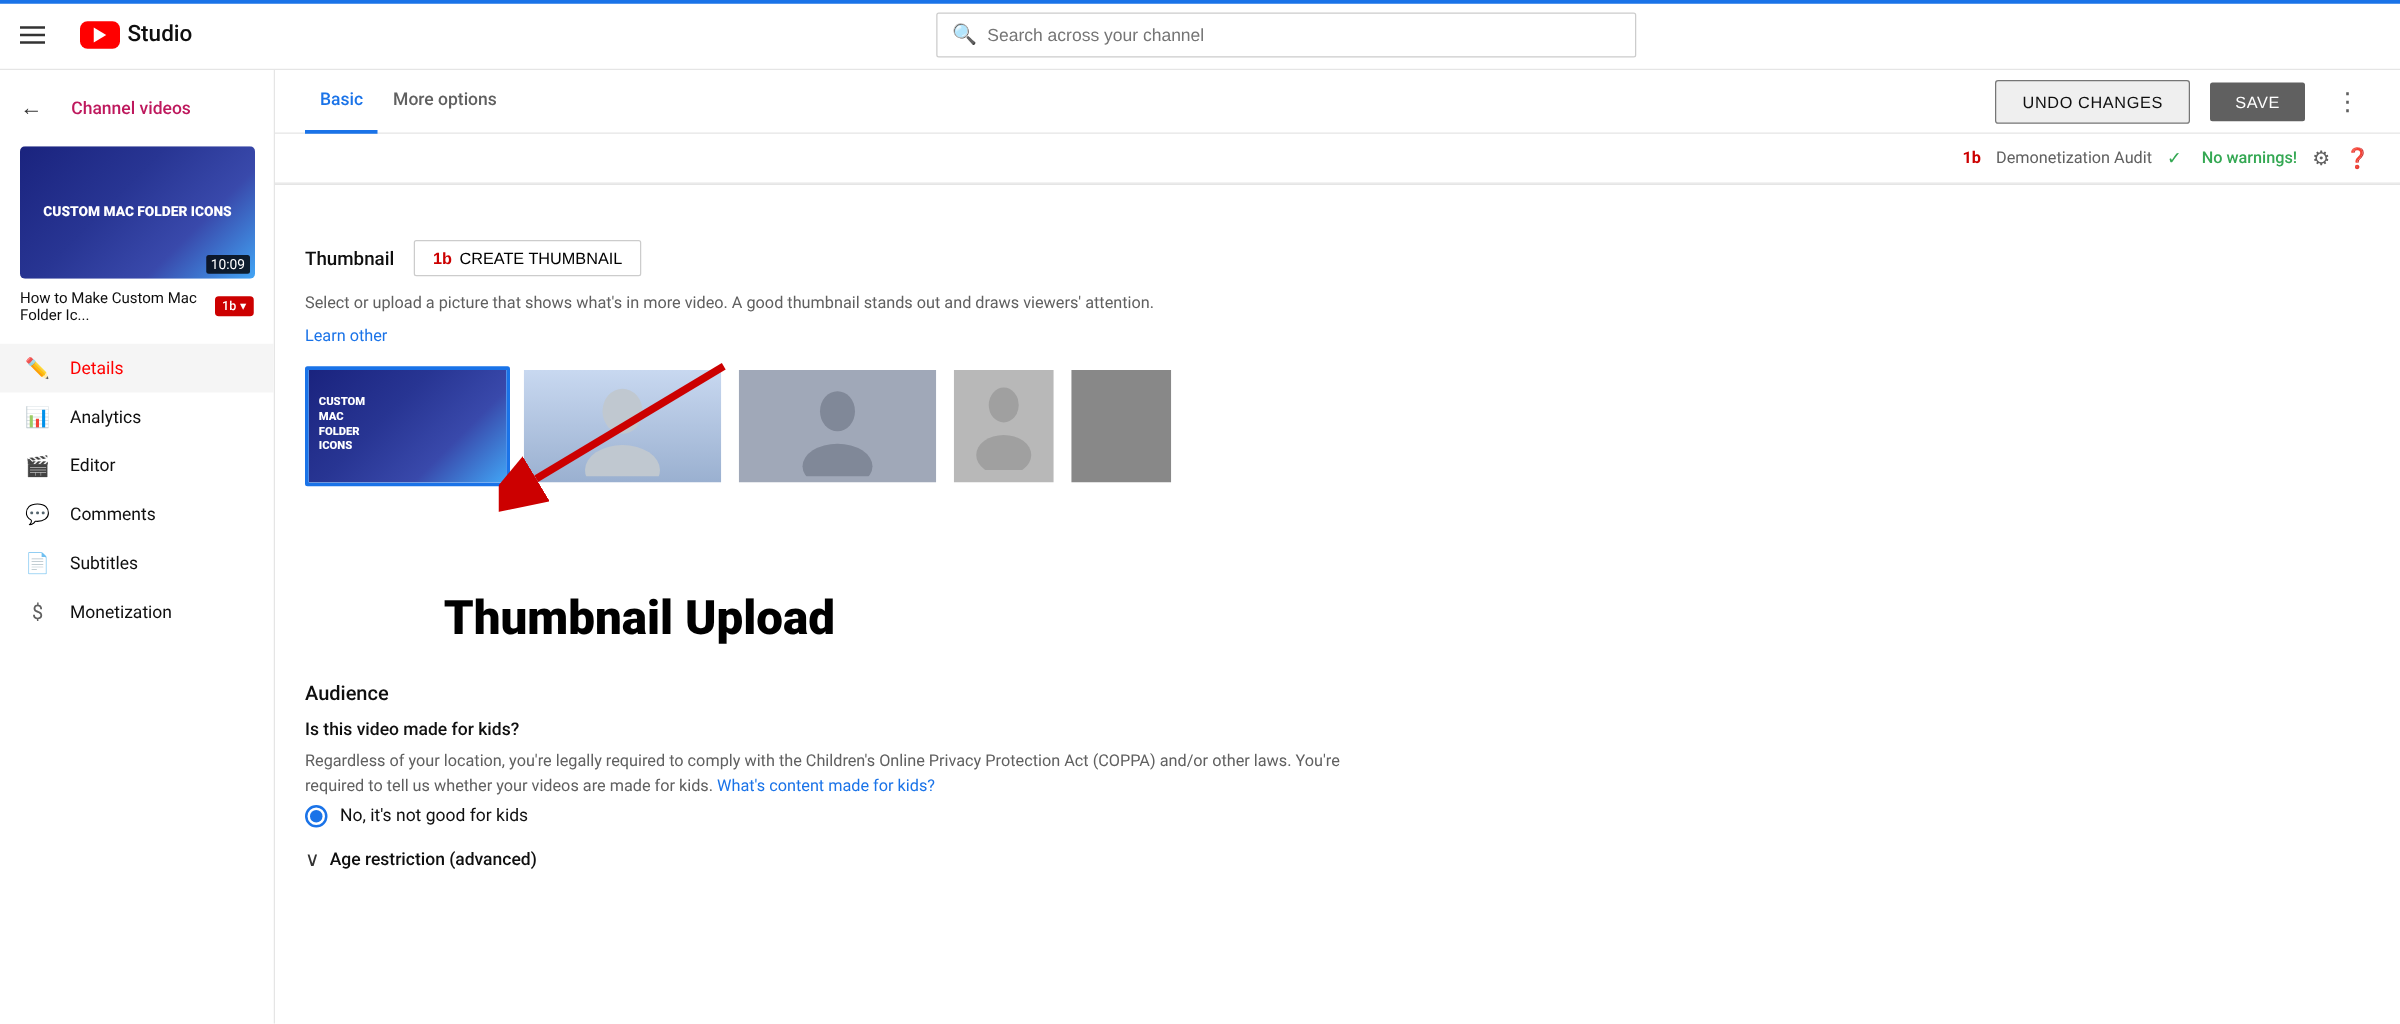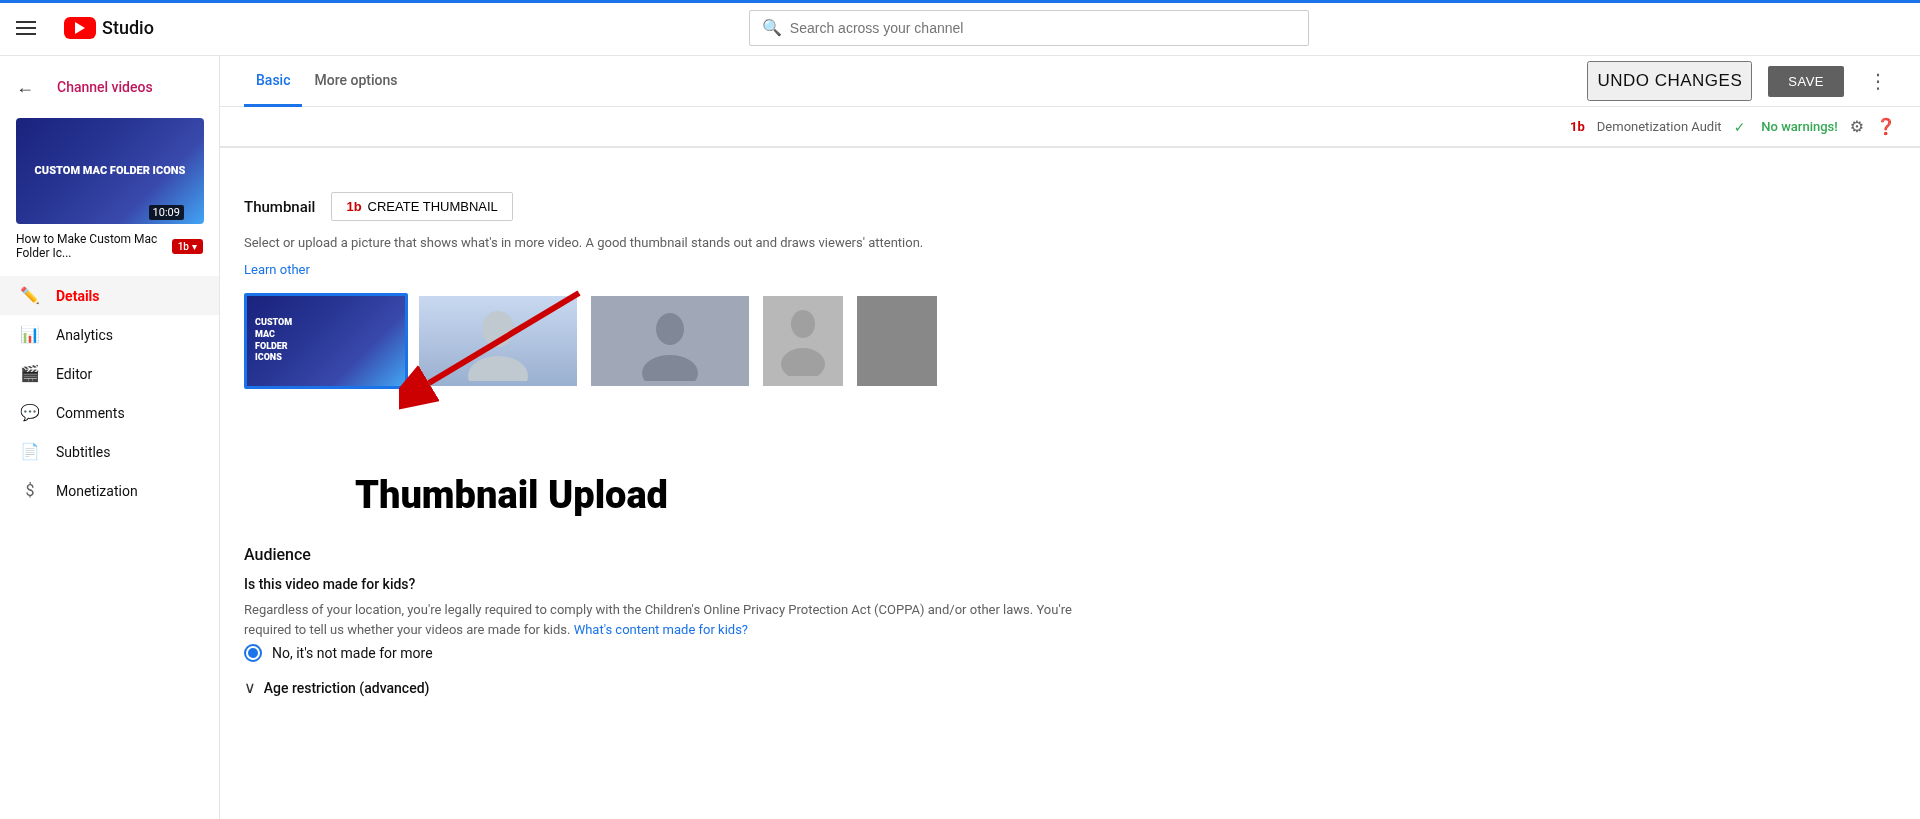--- a/index.html
+++ b/index.html
@@ -37,42 +37,42 @@
     
     .sidebar { width: 220px; border-right: 1px solid #e5e5e5; overflow-y: auto; padding-top: 8px; flex-shrink: 0; }
     .sidebar-back { display: flex; align-items: center; gap: 12px; padding: 12px 16px; cursor: pointer; }
     .sidebar-back-arrow { font-size: 18px; color: #333; }
     .sidebar-back-text { font-size: 14px; font-weight: 500; color: #be185d; margin-left: 11px; }
 
     .video-card { padding: 8px 16px 16px; }
     .video-thumb-container { position: relative; width: 188px; height: 106px; overflow: hidden; border-radius: 4px; }
     .video-thumb { width: 100%; height: 100%; background: linear-gradient(135deg, #1a237e 0%, #283593 40%, #3949ab 70%, #42a5f5 100%); display: flex; align-items: center; justify-content: center; position: relative; }
     .video-thumb-text { color: white; font-size: 11px; font-weight: 900; text-align: left; padding: 8px; line-height: 1.3; text-transform: uppercase; }
-    .video-duration { position: absolute; bottom: 4px; right: 20px; background: rgba(0,0,0,0.8); color: white; font-size: 11px; padding: 1px 4px; border-radius: 2px; }
+    .video-duration { position: absolute; bottom: 4px; right: 4px; background: rgba(0,0,0,0.8); color: white; font-size: 11px; padding: 1px 4px; border-radius: 2px; }
     .video-info { display: flex; align-items: center; gap: 0; margin-top: 8px; }
     .video-title-small { font-size: 12px; color: #0f0f0f; flex: 1; }
     .channel-badge { background: #cc0000; color: white; font-size: 10px; padding: 2px 6px; border-radius: 3px; display: flex; align-items: center; gap: 3px; font-weight: 500; }
     .dropdown-arrow { font-size: 10px; }
 
     .sidebar-nav-item { display: flex; align-items: center; gap: 16px; padding: 10px 20px; cursor: pointer; border-radius: 0; }
     .sidebar-nav-item.active { background: #f5f5f5; }
-    .sidebar-nav-item.active .nav-label { color: #ff0000; font-weight: 700; }
+    .sidebar-nav-item.active .nav-label { color: #ff0000; font-weight: 400; }
     .nav-icon { width: 20px; text-align: center; font-size: 16px; color: #606060; }
     .nav-icon.active-icon { color: #ff0000; }
     .nav-label { font-size: 14px; color: #0f0f0f; }
 
     
     .content-area { flex: 1; overflow-y: auto; }
 
     
     .tabs-bar { display: flex; align-items: center; padding: 0 24px; border-bottom: 1px solid #e5e5e5; position: sticky; top: 0; background: #fff; z-index: 50; }
     .tab { padding: 16px 12px; font-size: 14px; cursor: pointer; color: #606060; border-bottom: 3px solid transparent; margin-bottom: -1px; font-weight: 500; }
     .tab.active { color: #1a73e8; border-bottom-color: #1a73e8; }
     .tabs-right { margin-left: auto; display: flex; align-items: center; gap: 16px; }
-    .undo-btn { font-size: 17px; font-weight: 500; color: #0f0f0f; cursor: pointer; letter-spacing: 0.5px; padding: 8px 8px; }
+    .undo-btn { font-size: 13px; font-weight: 500; color: #0f0f0f; cursor: pointer; letter-spacing: 0.5px; padding: 8px 20px; }
     .save-btn { background: #606060; color: white; border: none; padding: 8px 20px; font-size: 13px; font-weight: 500; cursor: pointer; letter-spacing: 0.5px; border-radius: 2px; }
     .more-btn { font-size: 20px; color: #606060; cursor: pointer; padding: 4px 8px; }
 
     
     .audit-bar { background: #fff; border-bottom: 1px solid #e5e5e5; padding: 10px 24px; display: flex; align-items: center; gap: 12px; justify-content: flex-end; }
     .audit-logo { color: #cc0000; font-weight: 700; font-size: 13px; }
     .audit-text { font-size: 13px; color: #606060; }
     .no-warnings { color: #34a853; font-size: 13px; font-weight: 500; }
     .check-icon { color: #34a853; margin-right: 4px; }
     .audit-gear { color: #606060; font-size: 16px; cursor: pointer; }
@@ -312,21 +312,21 @@
         <h3 class="audience-title">Audience</h3>
         <p class="kids-question">Is this video made for kids?</p>
         <p class="kids-desc">
           <span>Regardless of your location, you're legally required to comply with the Children's Online Privacy Protection Act (COPPA) and/or other laws. You're required to tell us whether your videos are made for kids.</span>
           <a href="#" class="kids-link">What's content made for kids?</a>
         </p>
 
 
         <div class="radio-option">
           <div class="radio-circle checked"></div>
-          <span class="radio-label">No, it's not made for more</span>
+          <span class="radio-label">No, it's not good for kids</span>
         </div>
 
         <div class="age-restriction">
           <span class="chevron-icon">∨</span>
           <span class="age-label">Age restriction (advanced)</span>
         </div>
       </div>
 
     </div>
   </div>

